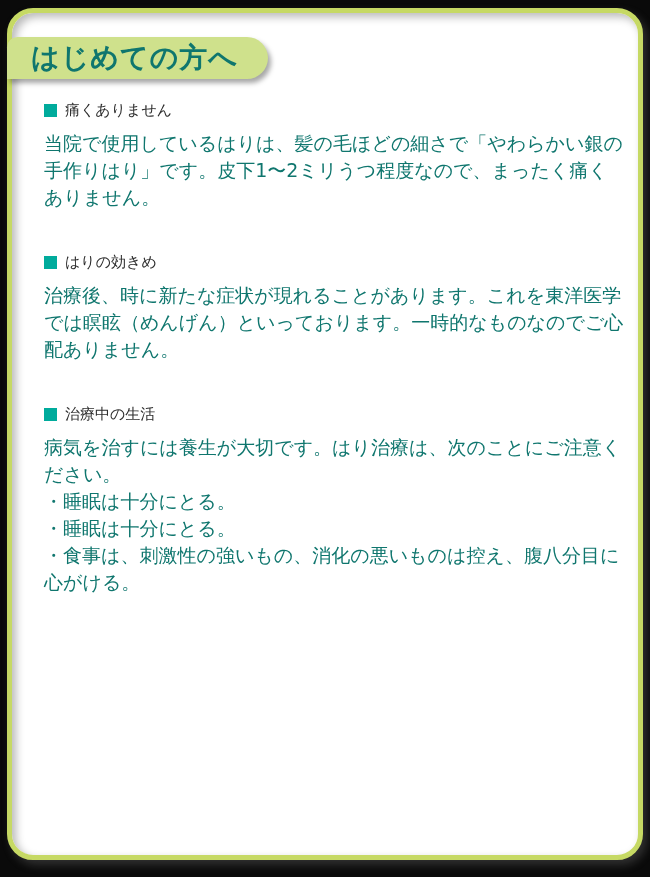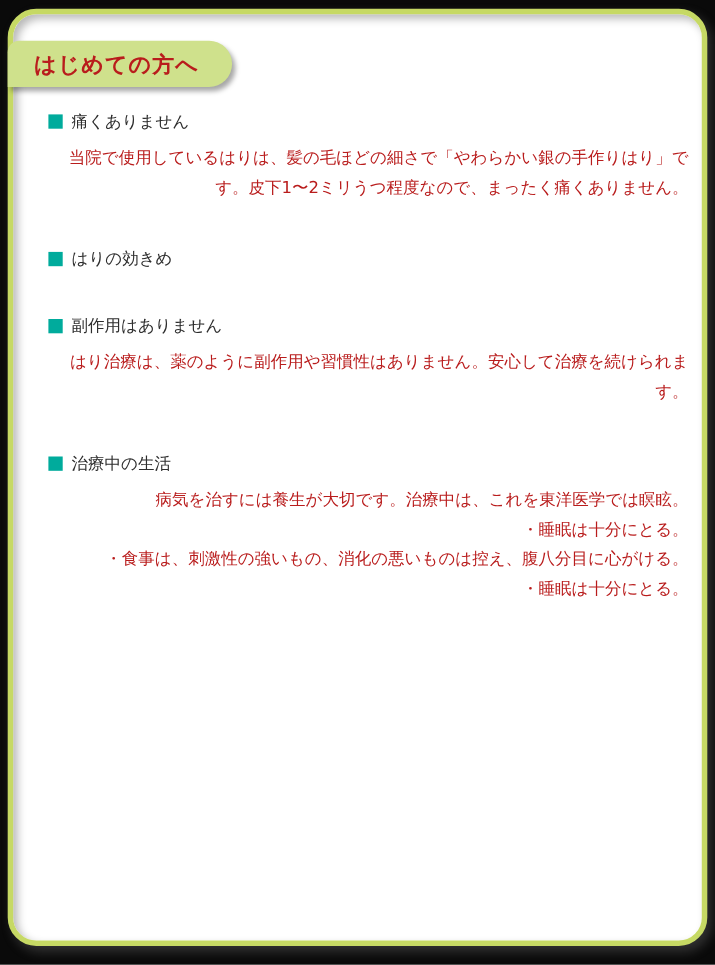--- a/index.html
+++ b/index.html
@@ -21,51 +21,51 @@
     box-shadow: inset 4px 4px 8px rgba(0,0,0,0.28), 4px 5px 10px rgba(140,140,140,0.30);
   }
   .tab {
     position: absolute;
     left: -5px; top: 24px;
     height: 42px; line-height: 42px;
     padding: 0 30px 0 24px;
     background: #cfe18c;
     border-radius: 12px 24px 24px 0;
     box-shadow: 3px 4px 5px rgba(0,0,0,0.35);
-    font-size: 20px;
+    font-size: 28px;
     font-weight: bold;
-    color: #b91c1c;
+    color: #0f766e;
     letter-spacing: 1px;
     white-space: nowrap;
   }
   .content {
     position: absolute;
-    left: 32px; right: 12px; top: 88px; text-align: right;
+    left: 32px; right: 12px; top: 88px;
   }
   .section { margin-bottom: 42px; }
   .section:last-child { margin-bottom: 15px; }
   .heading {
     display: flex;
     align-items: center;
     margin-bottom: 10px;
     font-size: 15px;
     color: #2d2d2d;
   }
   .bullet {
     display: inline-block;
     width: 13px; height: 13px;
     background: #00ab9c;
     margin-right: 8px;
     flex: 0 0 auto;
   }
   .paras p {
     margin: 0;
-    font-size: 15px;
+    font-size: 19px;
     line-height: 27px;
-    color: #b91c1c;
+    color: #0f766e;
   }
 </style>
 </head>
 <body>
 
 <div class="panel">
   <div class="tab">
     <span>はじめての方へ</span>
   </div>
   <div class="content">
@@ -77,45 +77,39 @@
     <div class="paras">
           <p>当院で使用しているはりは、髪の毛ほどの細さで「やわらかい銀の手作りはり」です。皮下1〜2ミリうつ程度なので、まったく痛くありません。</p>
         </div>
   </section>
 
   <section class="section">
     <div class="heading">
       <span class="bullet"></span>
       <span>はりの効きめ</span>
     </div>
+    <div class="paras">
+          <p>治療後、時に新たな症状が現れることがあります。これを東洋医学では瞑眩（めんげん）といっております。一時的なものなのでご心配ありません。</p>
+        </div>
   </section>
 
-  <section class="section">
-    <div class="heading">
-      <span class="bullet"></span>
-      <span>副作用はありません</span>
-    </div>
-    <div class="paras">
-          <p>はり治療は、薬のように副作用や習慣性はありません。安心して治療を続けられます。</p>
-        </div>
-  </section>
 
   <section class="section">
   </section>
 
   <section class="section">
   </section>
 
   <section class="section">
     <div class="heading">
       <span class="bullet"></span>
       <span>治療中の生活</span>
     </div>
     <div class="paras">
-          <p>病気を治すには養生が大切です。治療中は、これを東洋医学では瞑眩。</p>
+          <p>病気を治すには養生が大切です。はり治療は、次のことにご注意ください。</p>
+          <p>・睡眠は十分にとる。</p>
           <p>・睡眠は十分にとる。</p>
           <p>・食事は、刺激性の強いもの、消化の悪いものは控え、腹八分目に心がける。</p>
-          <p>・睡眠は十分にとる。</p>
         </div>
   </section>
 
 </div>
 </div>
 
 </body></html>

